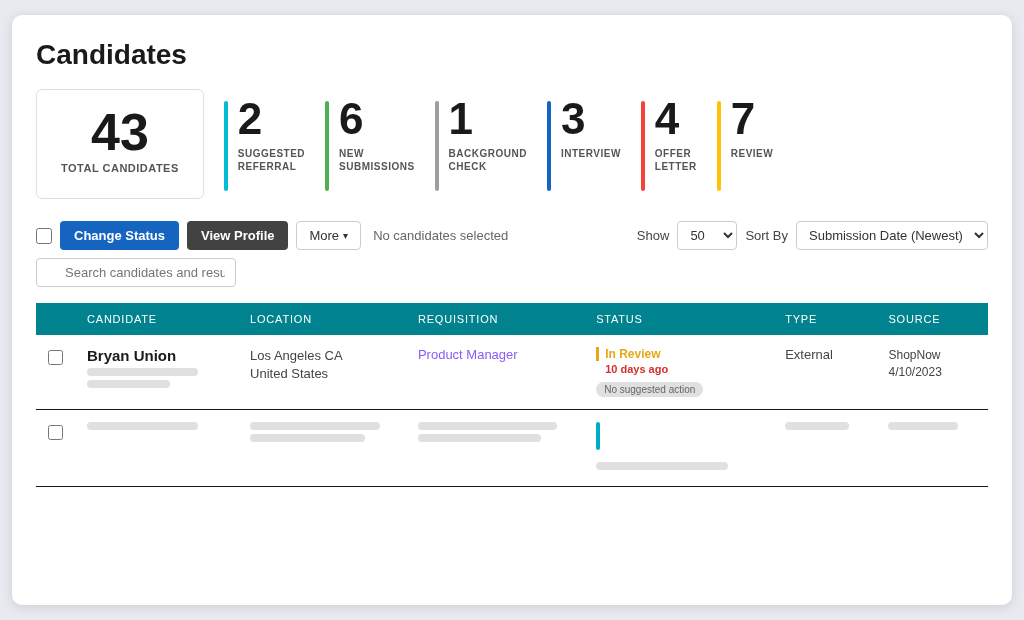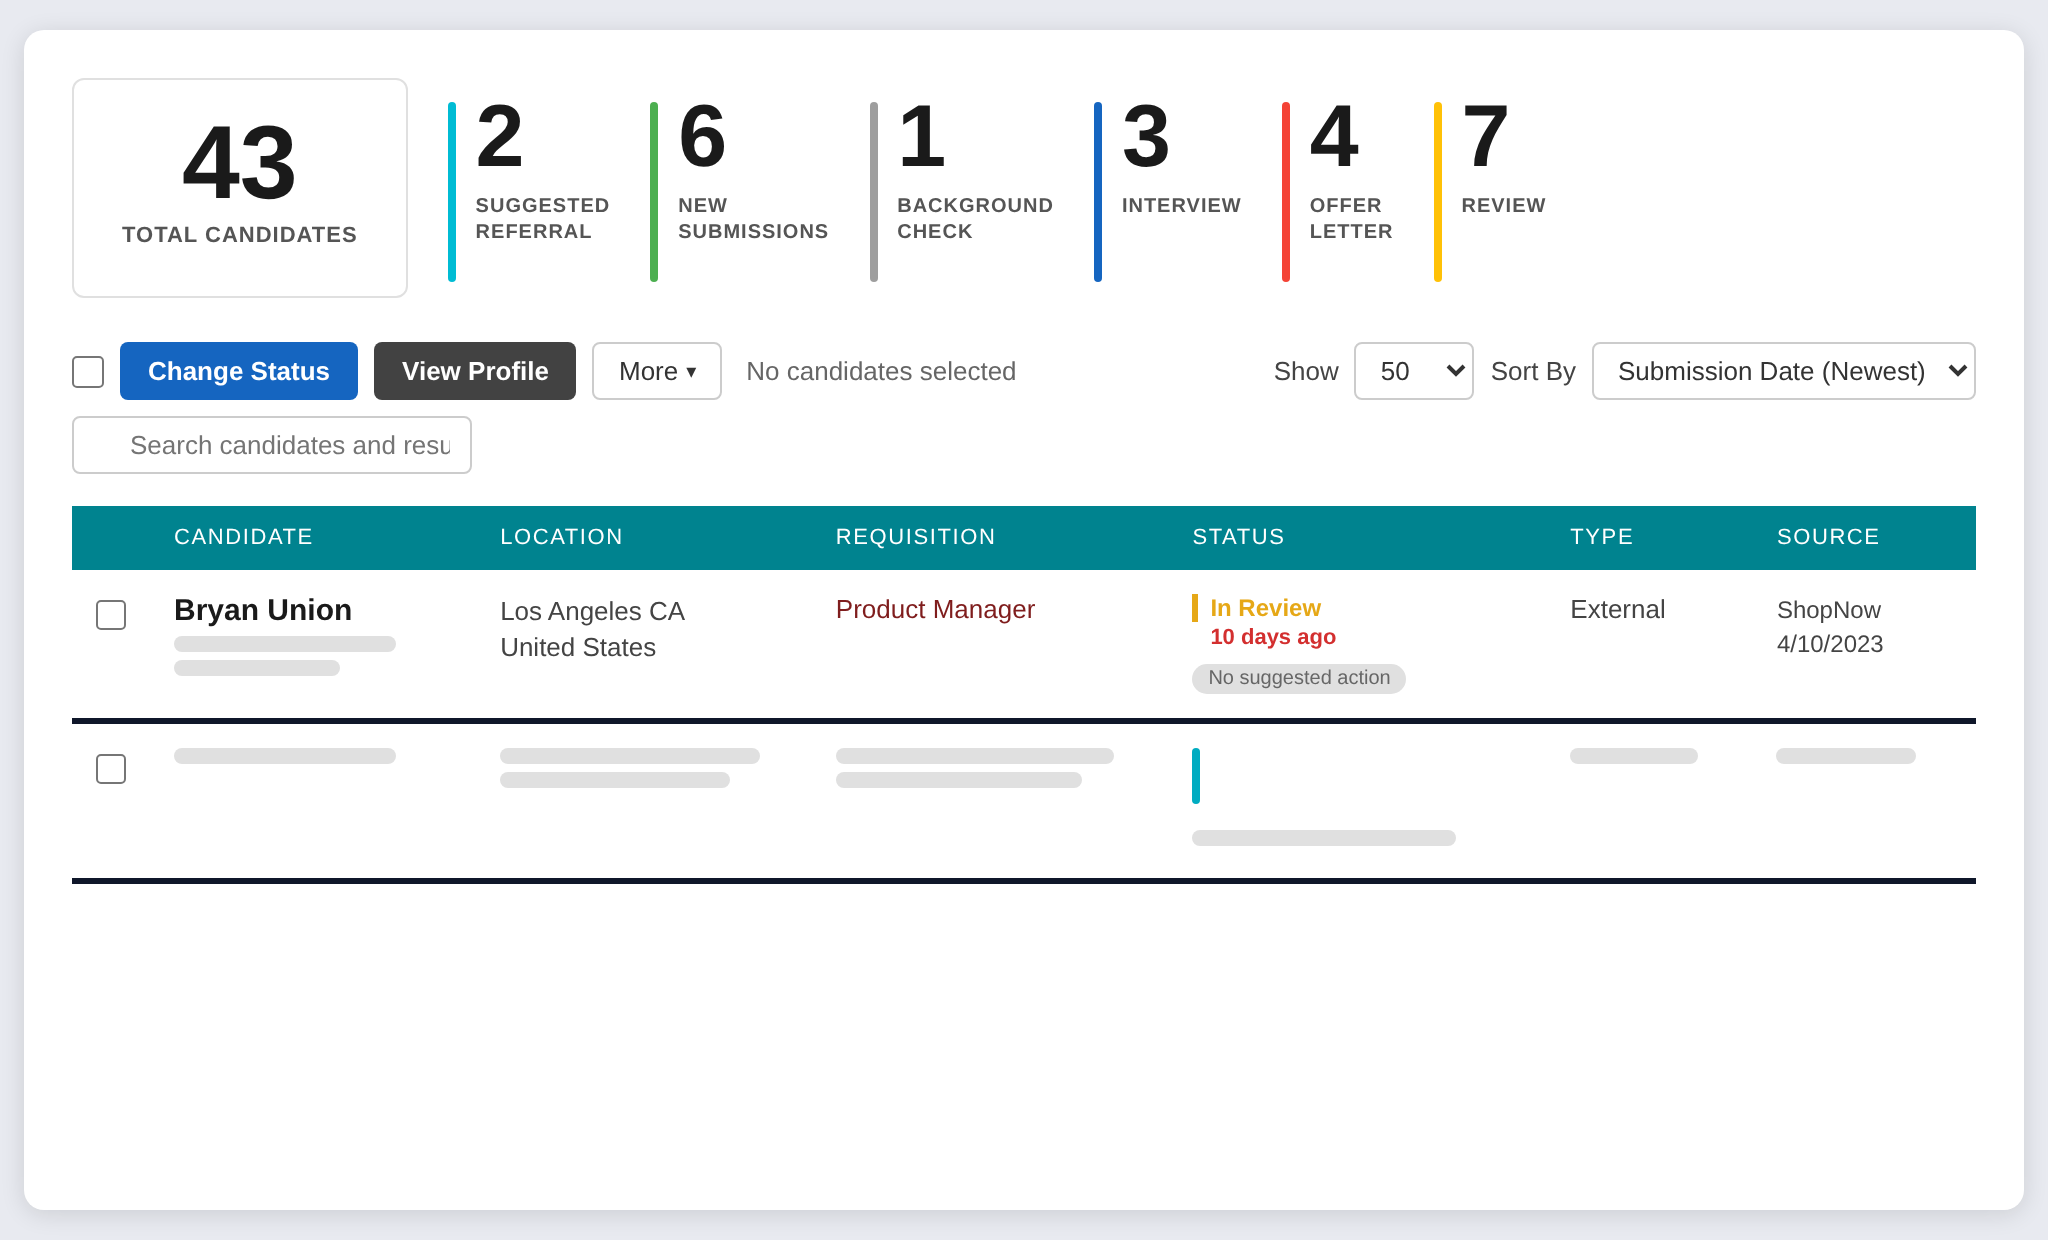--- a/index.html
+++ b/index.html
@@ -200,21 +200,21 @@
     .candidates-table thead th {
       color: #fff;
       font-size: 11px;
       font-weight: 400;
       letter-spacing: 0.8px;
       text-transform: uppercase;
       padding: 10px 12px;
       text-align: left;
     }
     .candidates-table tbody tr {
-      border-bottom: 3px solid #0f172a;
+      border-bottom: 1px solid #0f172a;
     }
     .candidates-table tbody td {
       padding: 12px 12px;
       vertical-align: top;
     }
     .candidate-name {
       font-size: 15px;
       font-weight: 700;
       color: #1a1a1a;
       margin-bottom: 4px;
@@ -228,21 +228,21 @@
     .skeleton-line.short { width: 60%; }
     .skeleton-line.medium { width: 80%; }
     .skeleton-line.long { width: 90%; }
     .location-text {
       font-size: 13px;
       color: #444;
       line-height: 1.4;
     }
     .requisition-text {
       font-size: 13px;
-      color: #7f1d1d;
+      color: #8b5cf6;
     }
     .status-in-review {
       color: #e6a817;
       font-size: 12px;
       font-weight: 700;
       border-left: 3px solid #e6a817;
       padding-left: 6px;
       margin-bottom: 2px;
     }
     .status-days-ago {
@@ -298,20 +298,21 @@
       font-size: 10px;
     }
     .toolbar-spacer {
       flex: 1;
     }
   </style>
 </head>
 <body>
 
 <div class="container">
+  <h1 class="page-title">Candidates</h1>
 
   <div class="stats-row">
     <div class="stat-card total">
       <span class="stat-number">43</span>
       <span class="stat-label">TOTAL CANDIDATES</span>
     </div>
 
     <div class="stat-divider-card">
       <div class="stat-bar" style="background:#00bcd4;"></div>
       <div class="stat-content">

